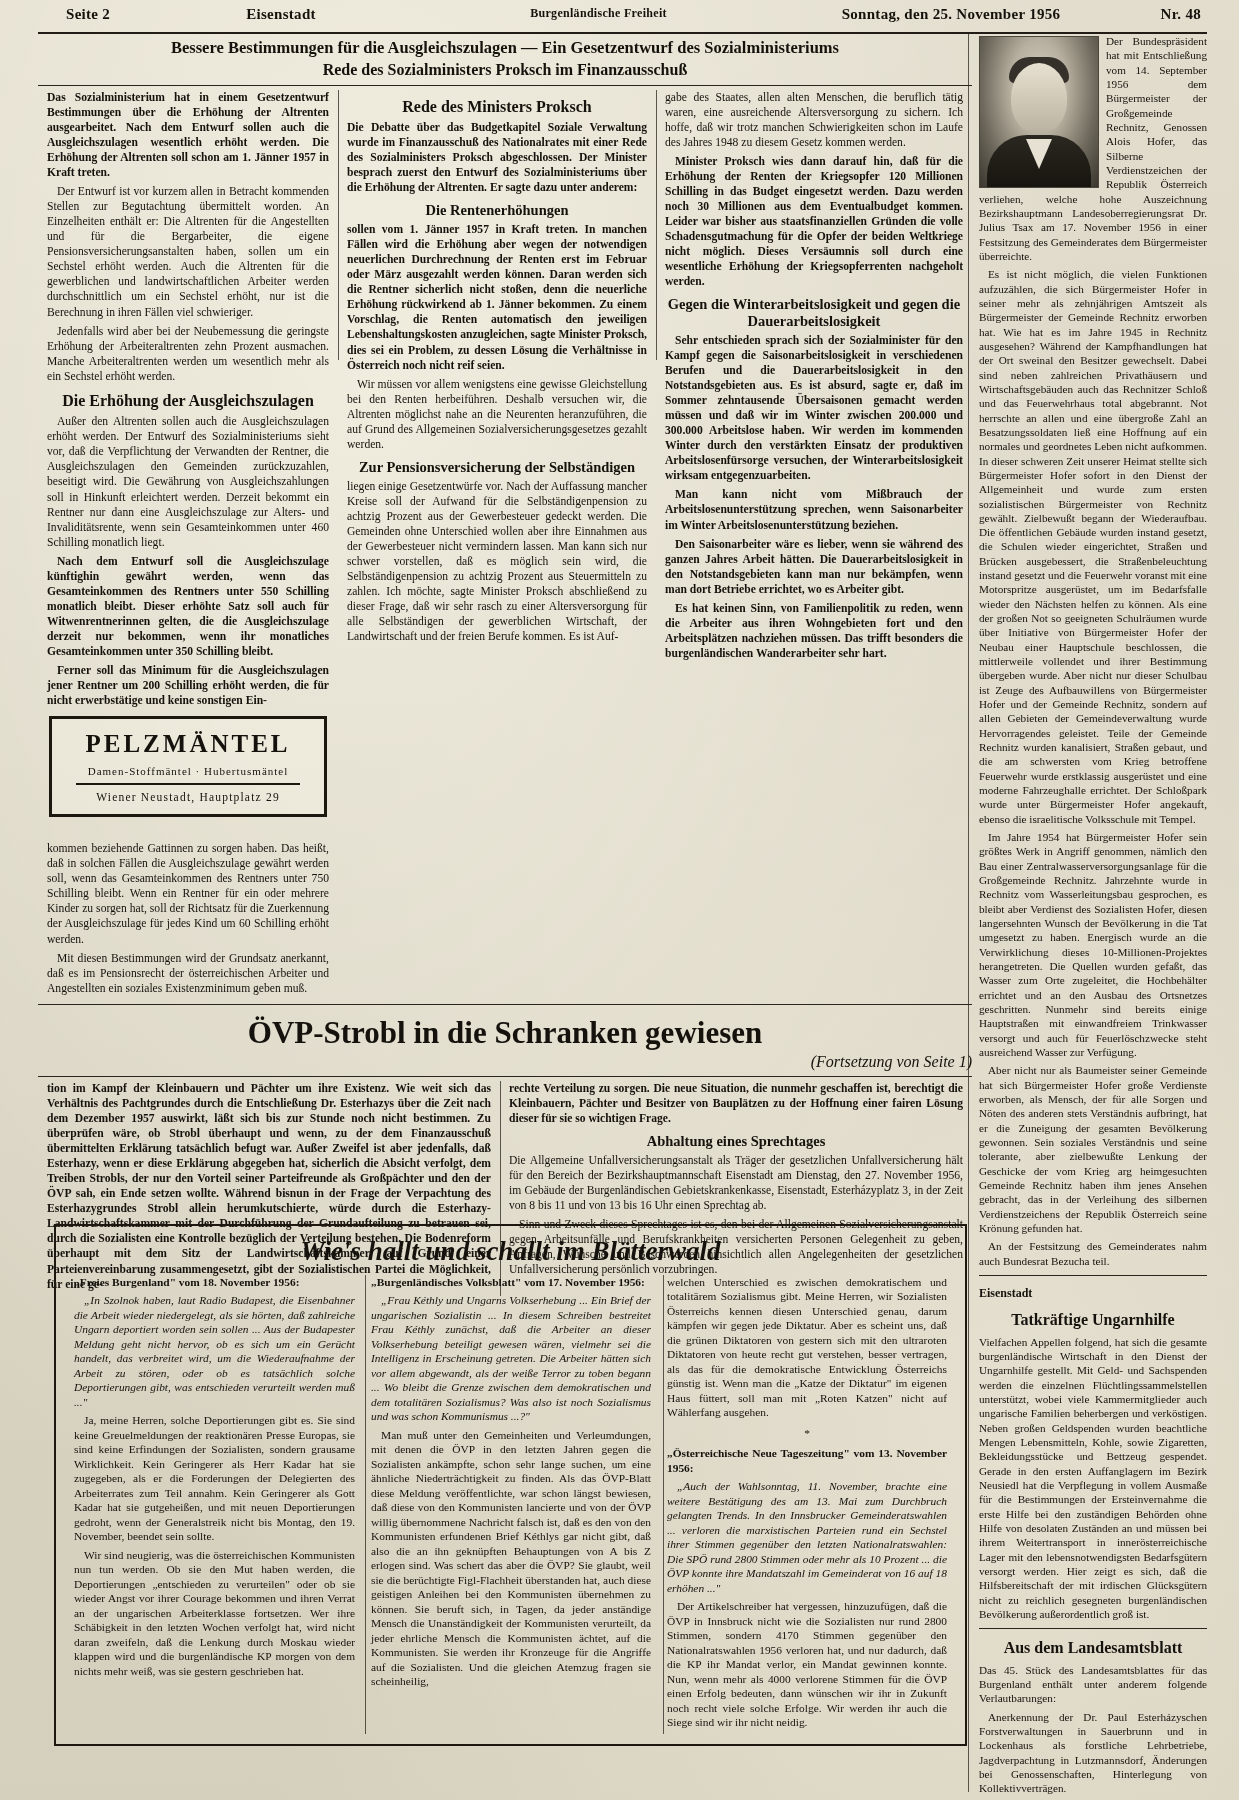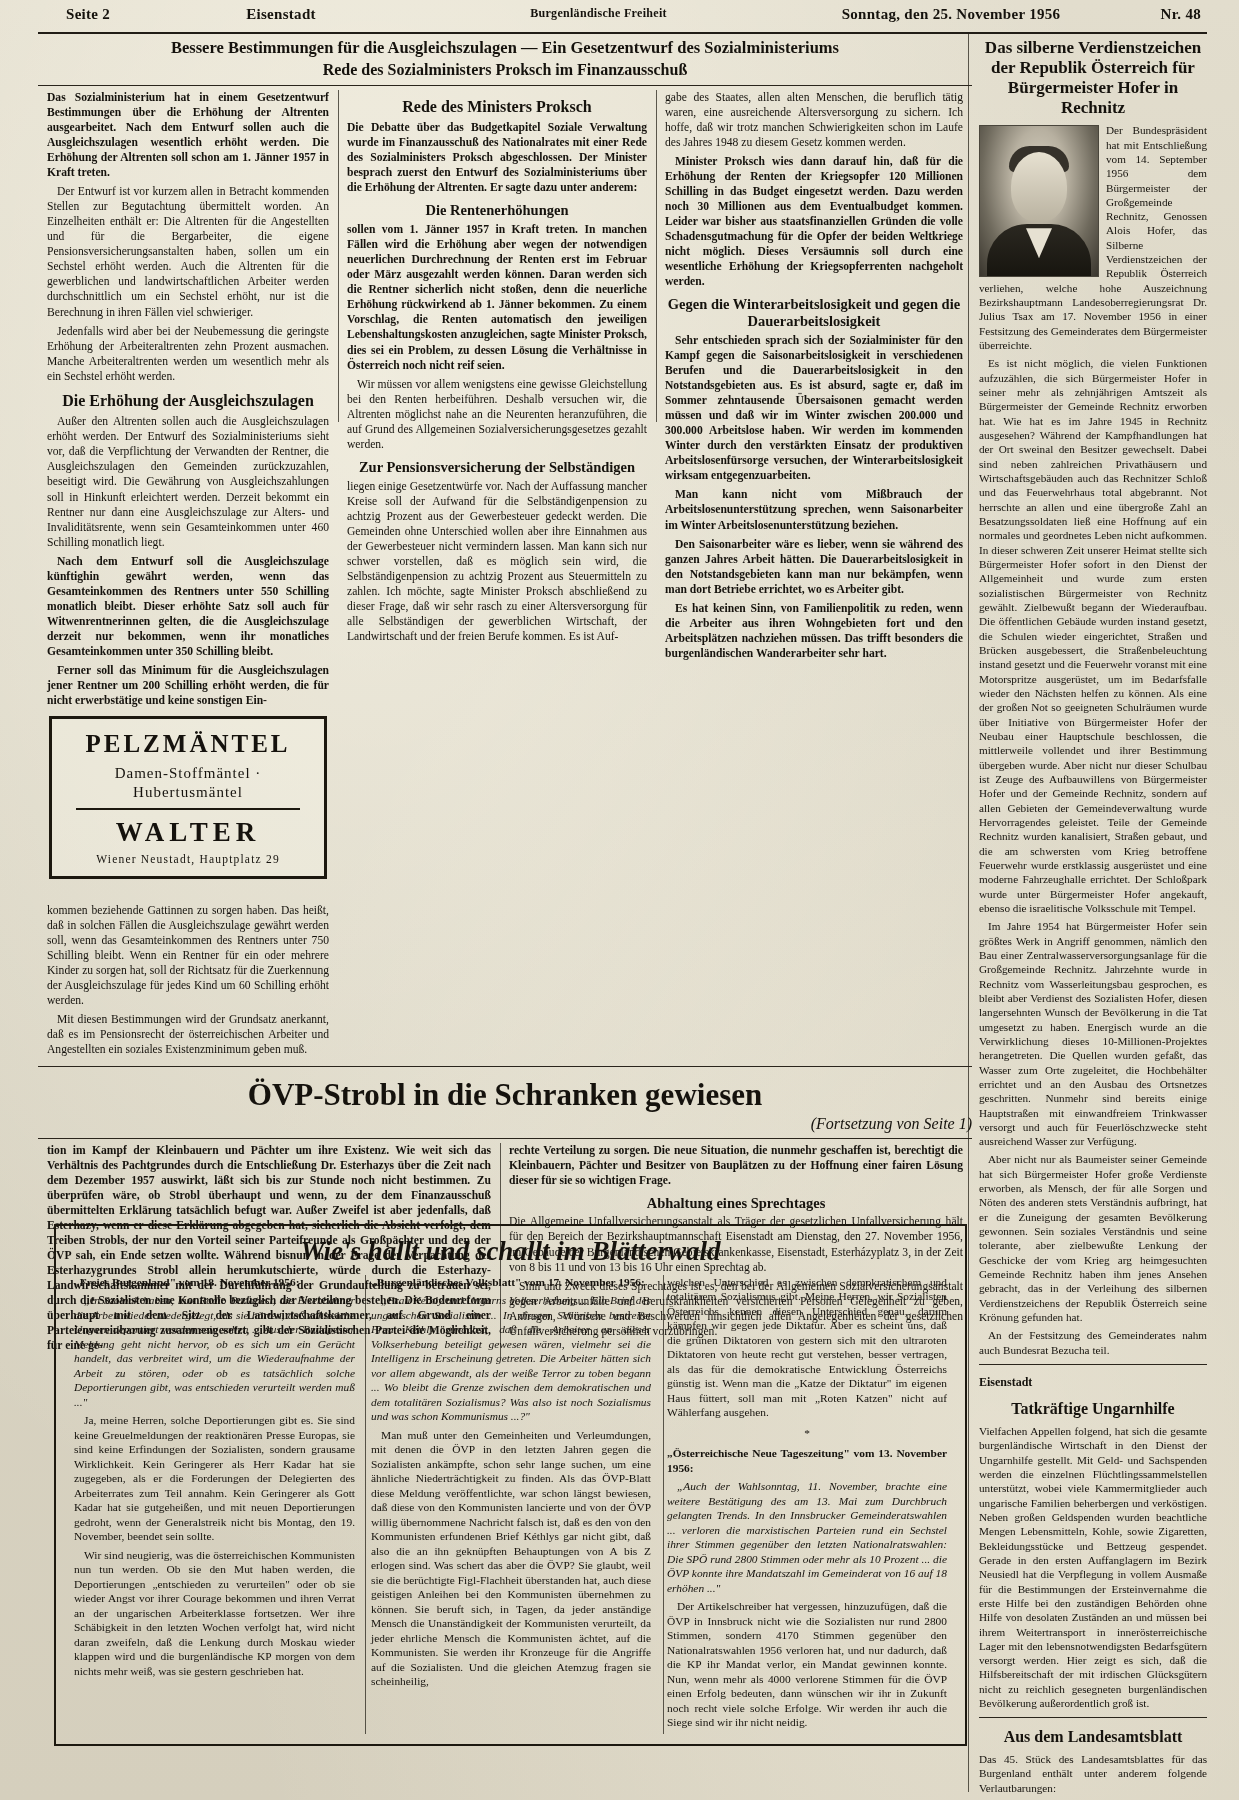--- a/index.html
+++ b/index.html
@@ -148,21 +148,21 @@
     border-top: 2px solid #1c180f;
     margin: 5px 18px;
   }
   .ad .brand {
     font-size: 25px;
     font-weight: bold;
     letter-spacing: 3px;
     margin: 1px 0 3px 0;
   }
   .ad .sub {
-    font-size: 15px;
+    font-size: 11px;
     letter-spacing: 1px;
     margin-bottom: 3px;
   }
   .ad .brand2 {
     font-size: 27px;
     font-weight: bold;
     letter-spacing: 5px;
     margin: 3px 0 2px 0;
   }
   .ad .addr {
@@ -329,21 +329,20 @@
           <p>Jedenfalls wird aber bei der Neubemessung die geringste Erhöhung der Arbeiteraltrenten zehn Prozent ausmachen. Manche Arbeiteraltrenten werden um wesentlich mehr als ein Sechstel erhöht werden.</p>
           <h3>Die Erhöhung der Ausgleichszulagen</h3>
           <p>Außer den Altrenten sollen auch die Ausgleichszulagen erhöht werden. Der Entwurf des Sozialministeriums sieht vor, daß die Verpflichtung der Verwandten der Rentner, die Ausgleichszulagen den Gemeinden zurückzuzahlen, beseitigt wird. Die Gewährung von Ausgleichszahlungen soll in Hinkunft erleichtert werden. Derzeit bekommt ein Rentner nur dann eine Ausgleichszulage zur Alters- und Invaliditätsrente, wenn sein Gesamteinkommen unter 460 Schilling monatlich liegt.</p>
           <p class="bold">Nach dem Entwurf soll die Ausgleichszulage künftighin gewährt werden, wenn das Gesamteinkommen des Rentners unter 550 Schilling monatlich bleibt. Dieser erhöhte Satz soll auch für Witwenrentnerinnen gelten, die die Ausgleichszulage derzeit nur bekommen, wenn ihr monatliches Gesamteinkommen unter 350 Schilling bleibt.</p>
           <p class="bold">Ferner soll das Minimum für die Ausgleichszulagen jener Rentner um 200 Schilling erhöht werden, die für nicht erwerbstätige und keine sonstigen Ein-</p>
 
           <div class="ad">
             <div class="brand">PELZMÄNTEL</div>
             <div class="sub">Damen-Stoffmäntel  ·  Hubertusmäntel</div>
             <div class="ad-line"></div>
-            <div class="brand2">WALTER</div>
             <div class="addr">Wiener Neustadt, Hauptplatz 29</div>
           </div>
 
           <p class="noind">kommen beziehende Gattinnen zu sorgen haben. Das heißt, daß in solchen Fällen die Ausgleichszulage gewährt werden soll, wenn das Gesamteinkommen des Rentners unter 750 Schilling bleibt. Wenn ein Rentner für ein oder mehrere Kinder zu sorgen hat, soll der Richtsatz für die Zuerkennung der Ausgleichszulage für jedes Kind um 60 Schilling erhöht werden.</p>
           <p>Mit diesen Bestimmungen wird der Grundsatz anerkannt, daß es im Pensionsrecht der österreichischen Arbeiter und Angestellten ein soziales Existenzminimum geben muß.</p>
         </div>
 
         <div class="col colB">
           <h3>Rede des Ministers Proksch</h3>
           <p class="bold noind">Die Debatte über das Budgetkapitel Soziale Verwaltung wurde im Finanzausschuß des Nationalrates mit einer Rede des Sozialministers Proksch abgeschlossen. Der Minister besprach zuerst den Entwurf des Sozialministeriums über die Erhöhung der Altrenten. Er sagte dazu unter anderem:</p>
@@ -379,21 +378,20 @@
             <p class="bold noind">rechte Verteilung zu sorgen. Die neue Situation, die nunmehr geschaffen ist, berechtigt die Kleinbauern, Pächter und Besitzer von Bauplätzen zu der Hoffnung einer fairen Lösung dieser für sie so wichtigen Frage.</p>
             <h4>Abhaltung eines Sprechtages</h4>
             <p class="noind">Die Allgemeine Unfallversicherungsanstalt als Träger der gesetzlichen Unfallversicherung hält für den Bereich der Bezirkshauptmannschaft Eisenstadt am Dienstag, den 27. November 1956, im Gebäude der Burgenländischen Gebietskrankenkasse, Eisenstadt, Esterházyplatz 3, in der Zeit von 8 bis 11 und von 13 bis 16 Uhr einen Sprechtag ab.</p>
             <p>Sinn und Zweck dieses Sprechtages ist es, den bei der Allgemeinen Sozialversicherungsanstalt gegen Arbeitsunfälle und Berufskrankheiten versicherten Personen Gelegenheit zu geben, Anfragen, Wünsche und Beschwerden hinsichtlich allen Angelegenheiten der gesetzlichen Unfallversicherung persönlich vorzubringen.</p>
           </div>
         </div>
       </div>
     </div>
 
     <div class="rightcol">
-      <h2>Das silberne Verdienstzeichen der Republik Österreich für Bürgermeister Hofer in Rechnitz</h2>
       <div class="portrait">
         <div class="hair"></div>
         <div class="face"></div>
         <div class="body"></div>
         <div class="collar"></div>
       </div>
       <p class="noind">Der Bundespräsident hat mit Entschließung vom 14. September 1956 dem Bürgermeister der Großgemeinde Rechnitz, Genossen Alois Hofer, das Silberne Verdienstzeichen der Republik Österreich verliehen, welche hohe Auszeichnung Bezirkshauptmann Landesoberregierungsrat Dr. Julius Tsax am 17. November 1956 in einer Festsitzung des Gemeinderates dem Bürgermeister überreichte.</p>
       <p>Es ist nicht möglich, die vielen Funktionen aufzuzählen, die sich Bürgermeister Hofer in seiner mehr als zehnjährigen Amtszeit als Bürgermeister der Gemeinde Rechnitz erworben hat. Wie hat es im Jahre 1945 in Rechnitz ausgesehen? Während der Kampfhandlungen hat der Ort sweinal den Besitzer gewechselt. Dabei sind neben zahlreichen Privathäusern und Wirtschaftsgebäuden auch das Rechnitzer Schloß und das Feuerwehrhaus total abgebrannt. Not herrschte an allen und eine übergroße Zahl an Besatzungssoldaten ließ eine Hoffnung auf ein normales und geordnetes Leben nicht aufkommen. In dieser schweren Zeit unserer Heimat stellte sich Bürgermeister Hofer sofort in den Dienst der Allgemeinheit und wurde zum ersten sozialistischen Bürgermeister von Rechnitz gewählt. Zielbewußt begann der Wiederaufbau. Die öffentlichen Gebäude wurden instand gesetzt, die Schulen wieder eingerichtet, Straßen und Brücken ausgebessert, die Straßenbeleuchtung instand gesetzt und die Feuerwehr voranst mit eine Motorspritze ausgerüstet, um im Bedarfsfalle wieder den Nächsten helfen zu können. Als eine der großen Not so geeigneten Schulräumen wurde über Initiative von Bürgermeister Hofer der Neubau einer Hauptschule beschlossen, die mittlerweile vollendet und ihrer Bestimmung übergeben wurde. Aber nicht nur dieser Schulbau ist Zeuge des Aufbauwillens von Bürgermeister Hofer und der Gemeinde Rechnitz, sondern auf allen Gebieten der Gemeindeverwaltung wurde Hervorragendes geleistet. Teile der Gemeinde Rechnitz wurden kanalisiert, Straßen gebaut, und die am schwersten vom Krieg betroffene Feuerwehr wurde erstklassig ausgerüstet und eine moderne Fahrzeughalle errichtet. Der Schloßpark wurde unter Bürgermeister Hofer angekauft, ebenso die israelitische Volksschule mit Tempel.</p>
       <p>Im Jahre 1954 hat Bürgermeister Hofer sein größtes Werk in Angriff genommen, nämlich den Bau einer Zentralwasserversorgungsanlage für die Großgemeinde Rechnitz. Jahrzehnte wurde in Rechnitz vom Wasserleitungsbau gesprochen, es bleibt aber Verdienst des Sozialisten Hofer, diesen langersehnten Wunsch der Bevölkerung in die Tat umgesetzt zu haben. Energisch wurde an die Verwirklichung dieses 10-Millionen-Projektes herangetreten. Die Quellen wurden gefaßt, das Wasser zum Orte zugeleitet, die Hochbehälter errichtet und an den Ausbau des Ortsnetzes geschritten. Nunmehr sind bereits einige Hauptstraßen mit einwandfreiem Trinkwasser versorgt und auch für Feuerlöschzwecke steht ausreichend Wasser zur Verfügung.</p>
       <p>Aber nicht nur als Baumeister seiner Gemeinde hat sich Bürgermeister Hofer große Verdienste erworben, als Mensch, der für alle Sorgen und Nöten des anderen stets Verständnis aufbringt, hat er die Zuneigung der gesamten Bevölkerung gewonnen. Sein soziales Verständnis und seine tolerante, aber zielbewußte Lenkung der Geschicke der vom Krieg arg heimgesuchten Gemeinde Rechnitz haben ihm jenes Ansehen gebracht, das in der Verleihung des silbernen Verdienstzeichens der Republik Österreich seine Krönung gefunden hat.</p>

